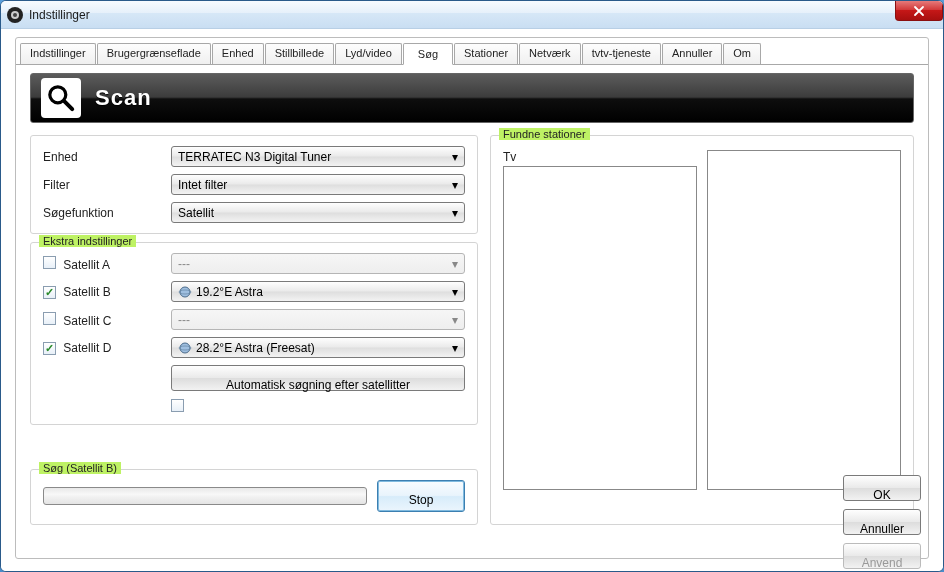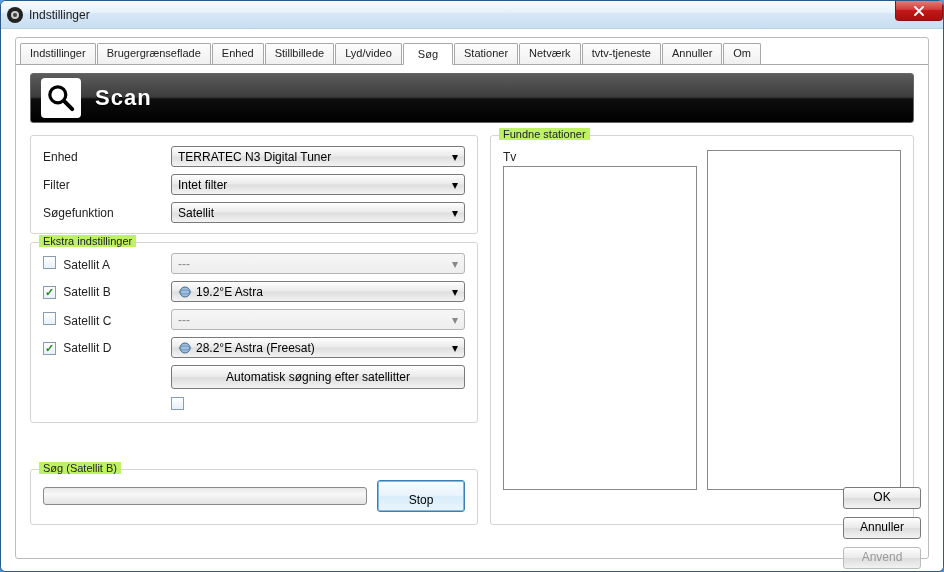--- a/index.html
+++ b/index.html
@@ -43,21 +43,21 @@
 .select.disabled { background: linear-gradient(to bottom, #f6f6f6, #eeeeee); color: #888; cursor: default; border-color: #b5b5b5; }
 .select .arrow { position: absolute; right: 6px; top: 50%; transform: translateY(-50%); }
 .select .sat-ico { width: 14px; height: 14px; margin-right: 4px; display: flex; align-items: center; justify-content: center; }
 
 .fieldset { border: 1px solid #d4d4d4; border-radius: 3px; padding: 10px 12px 12px 12px; position: relative; }
 .fieldset .legend { position: absolute; top: -8px; left: 8px; background: #bef264; padding: 0 4px; font-size: 11px; color: #222; }
 
 .checkbox { width: 13px; height: 13px; border: 1px solid #8a9db0; background: linear-gradient(to bottom,#fff,#e8f0f8); display: inline-flex; align-items: center; justify-content: center; margin-right: 4px; cursor: pointer; }
 .checkbox.checked::after { content: "✓"; color: #2a8a2a; font-size: 11px; font-weight: bold; line-height: 1; }
 
-.btn { height: 24px; border: 1px solid #7a7a7a; border-radius: 3px; background: linear-gradient(to bottom, #fefefe 0%, #eaeaea 48%, #dddddd 52%, #f2f2f2 100%); display: flex; align-items: flex-end; justify-content: center; cursor: pointer; padding: 4px 12px; }
+.btn { height: 24px; border: 1px solid #7a7a7a; border-radius: 3px; background: linear-gradient(to bottom, #fefefe 0%, #eaeaea 48%, #dddddd 52%, #f2f2f2 100%); display: flex; align-items: flex-start; justify-content: center; cursor: pointer; padding: 12px 12px; }
 .btn.disabled { color: #999; border-color: #bbb; cursor: default; }
 .btn.focus { border: 1px solid #3c7fb1; box-shadow: 0 0 0 1px #7fbadf inset; background: linear-gradient(to bottom, #f8fcff 0%, #e9f4fc 48%, #d7ecfa 52%, #ebf5fd 100%); }
 
 .progress { height: 18px; border: 1px solid #8a8a8a; border-radius: 3px; background: linear-gradient(to bottom, #e8e8e8, #f8f8f8 40%, #f0f0f0 60%, #e4e4e4); }
 .search-row { display: flex; align-items: center; gap: 10px; }
 .search-row .progress { flex: 1; }
 .search-stats { display: flex; gap: 60px; margin-top: 6px; color: #222; }
 
 .found-fieldset { height: 100%; }
 .found-lists { display: flex; gap: 10px; height: 340px; margin-top: 4px;}

